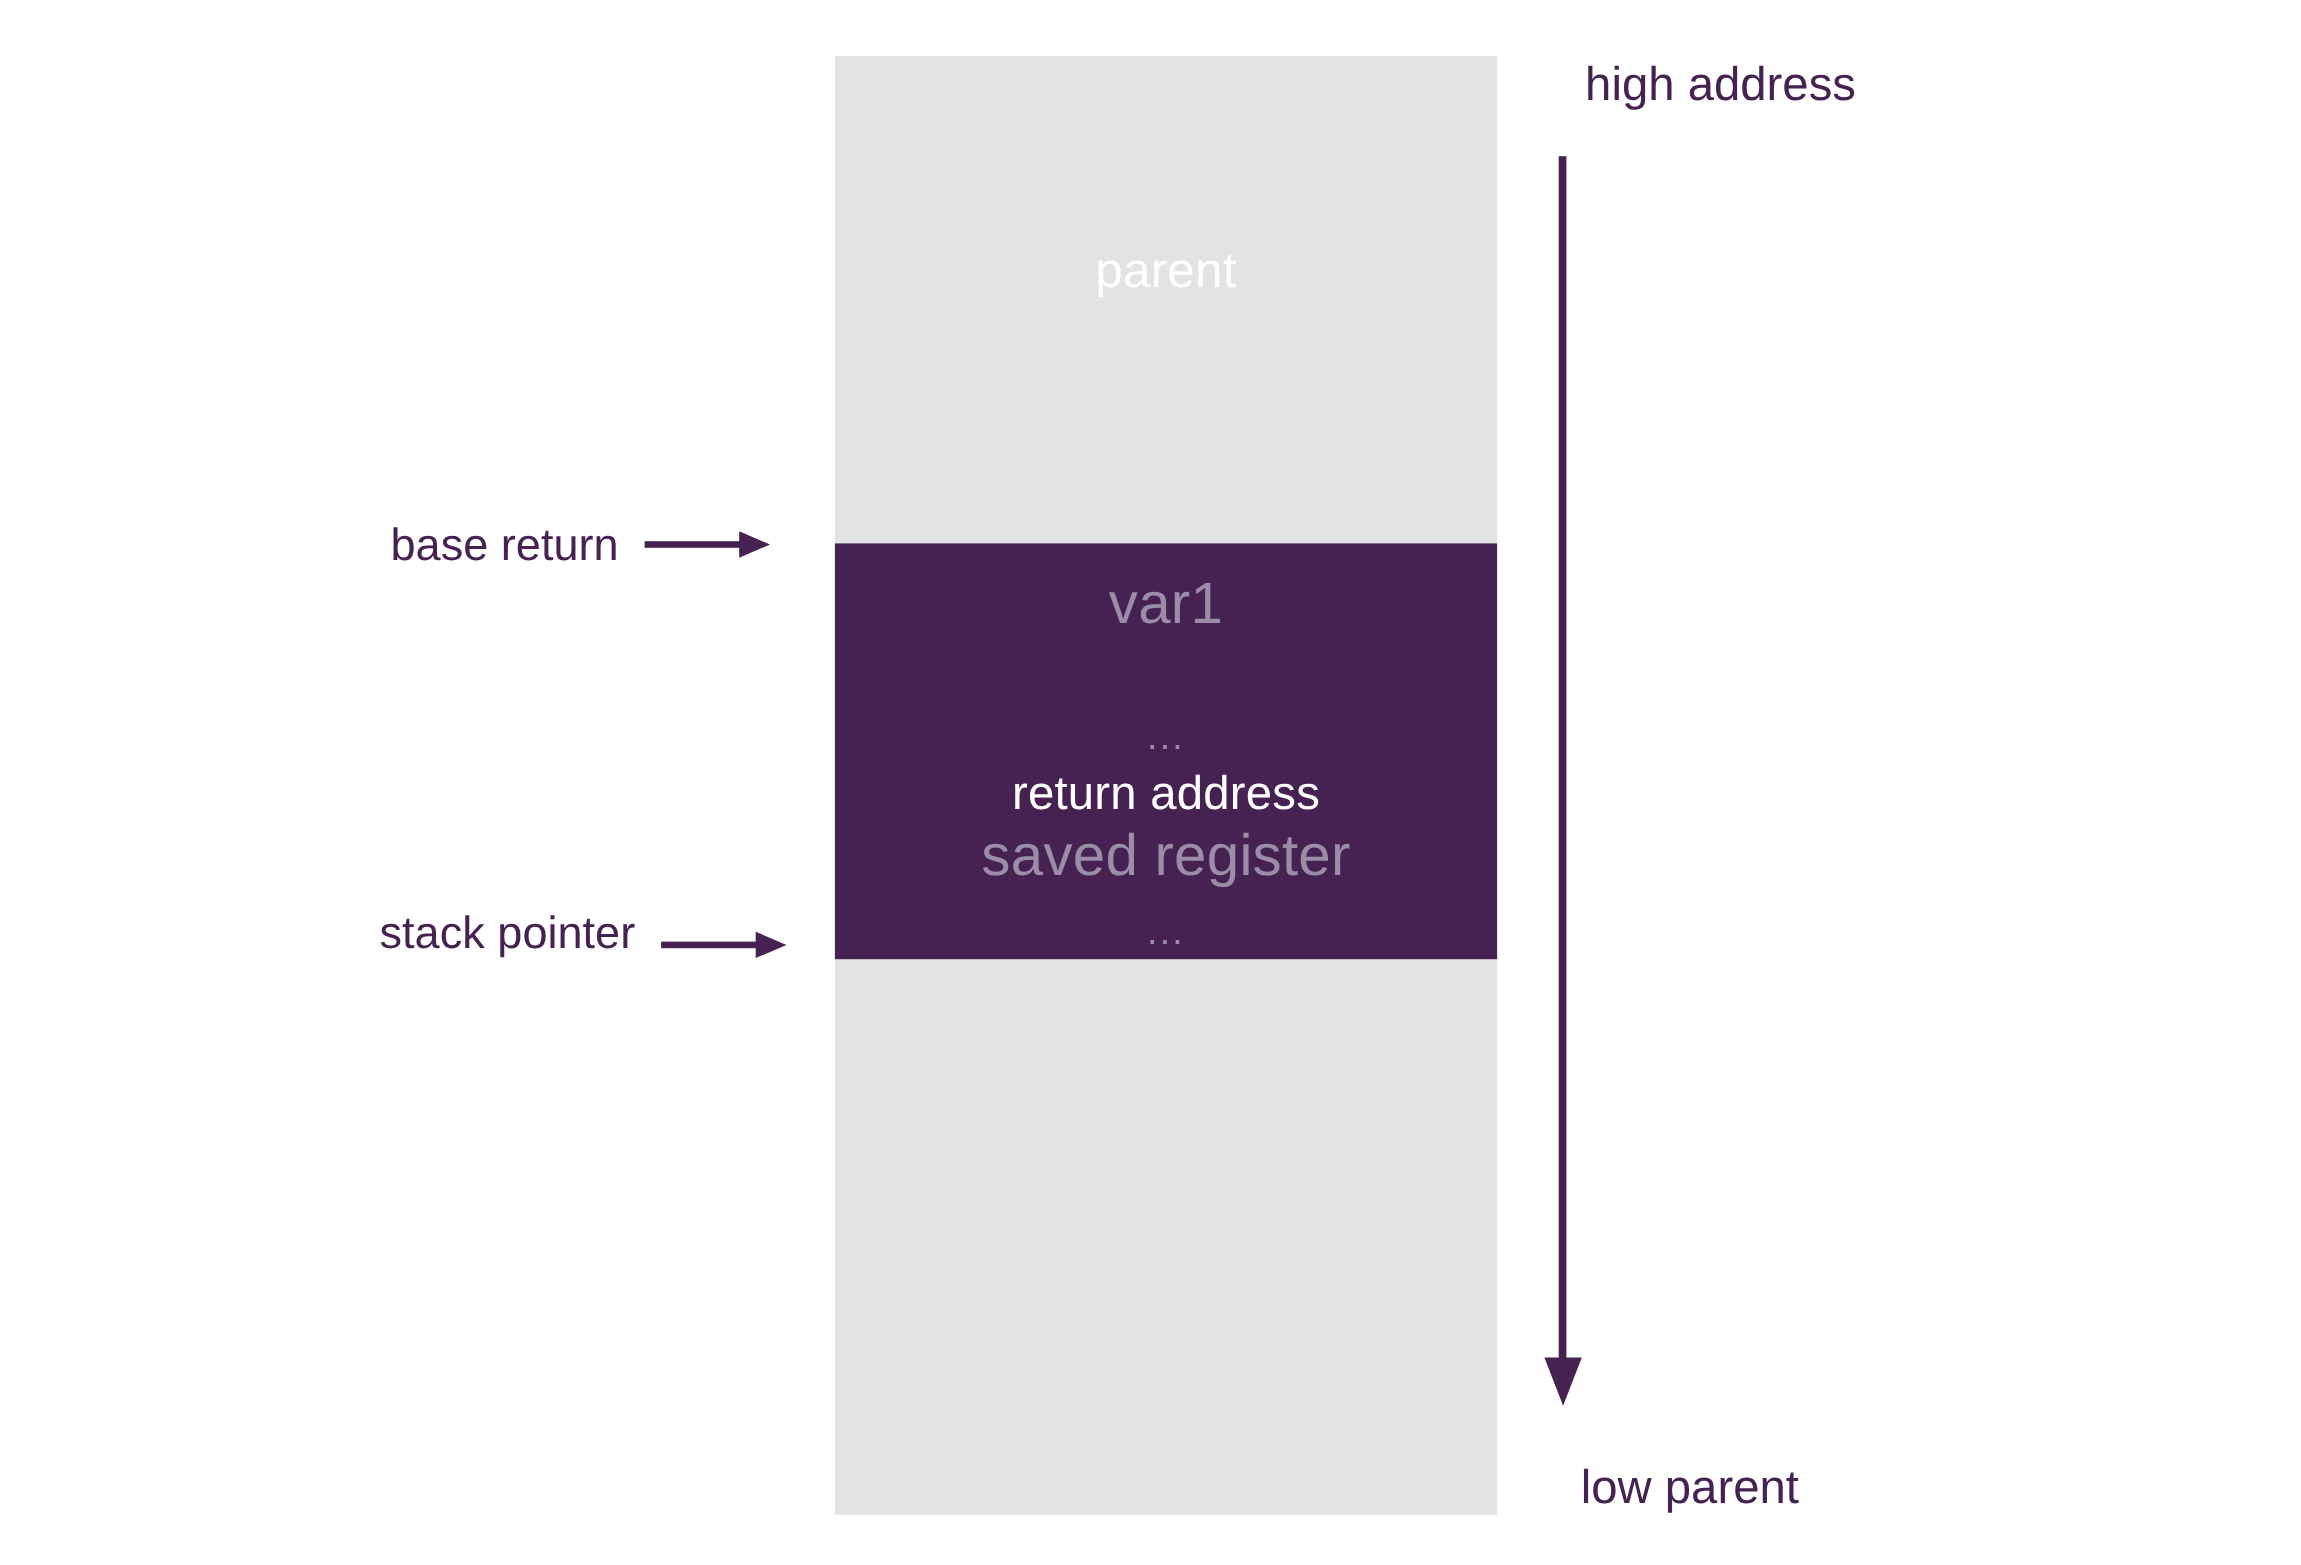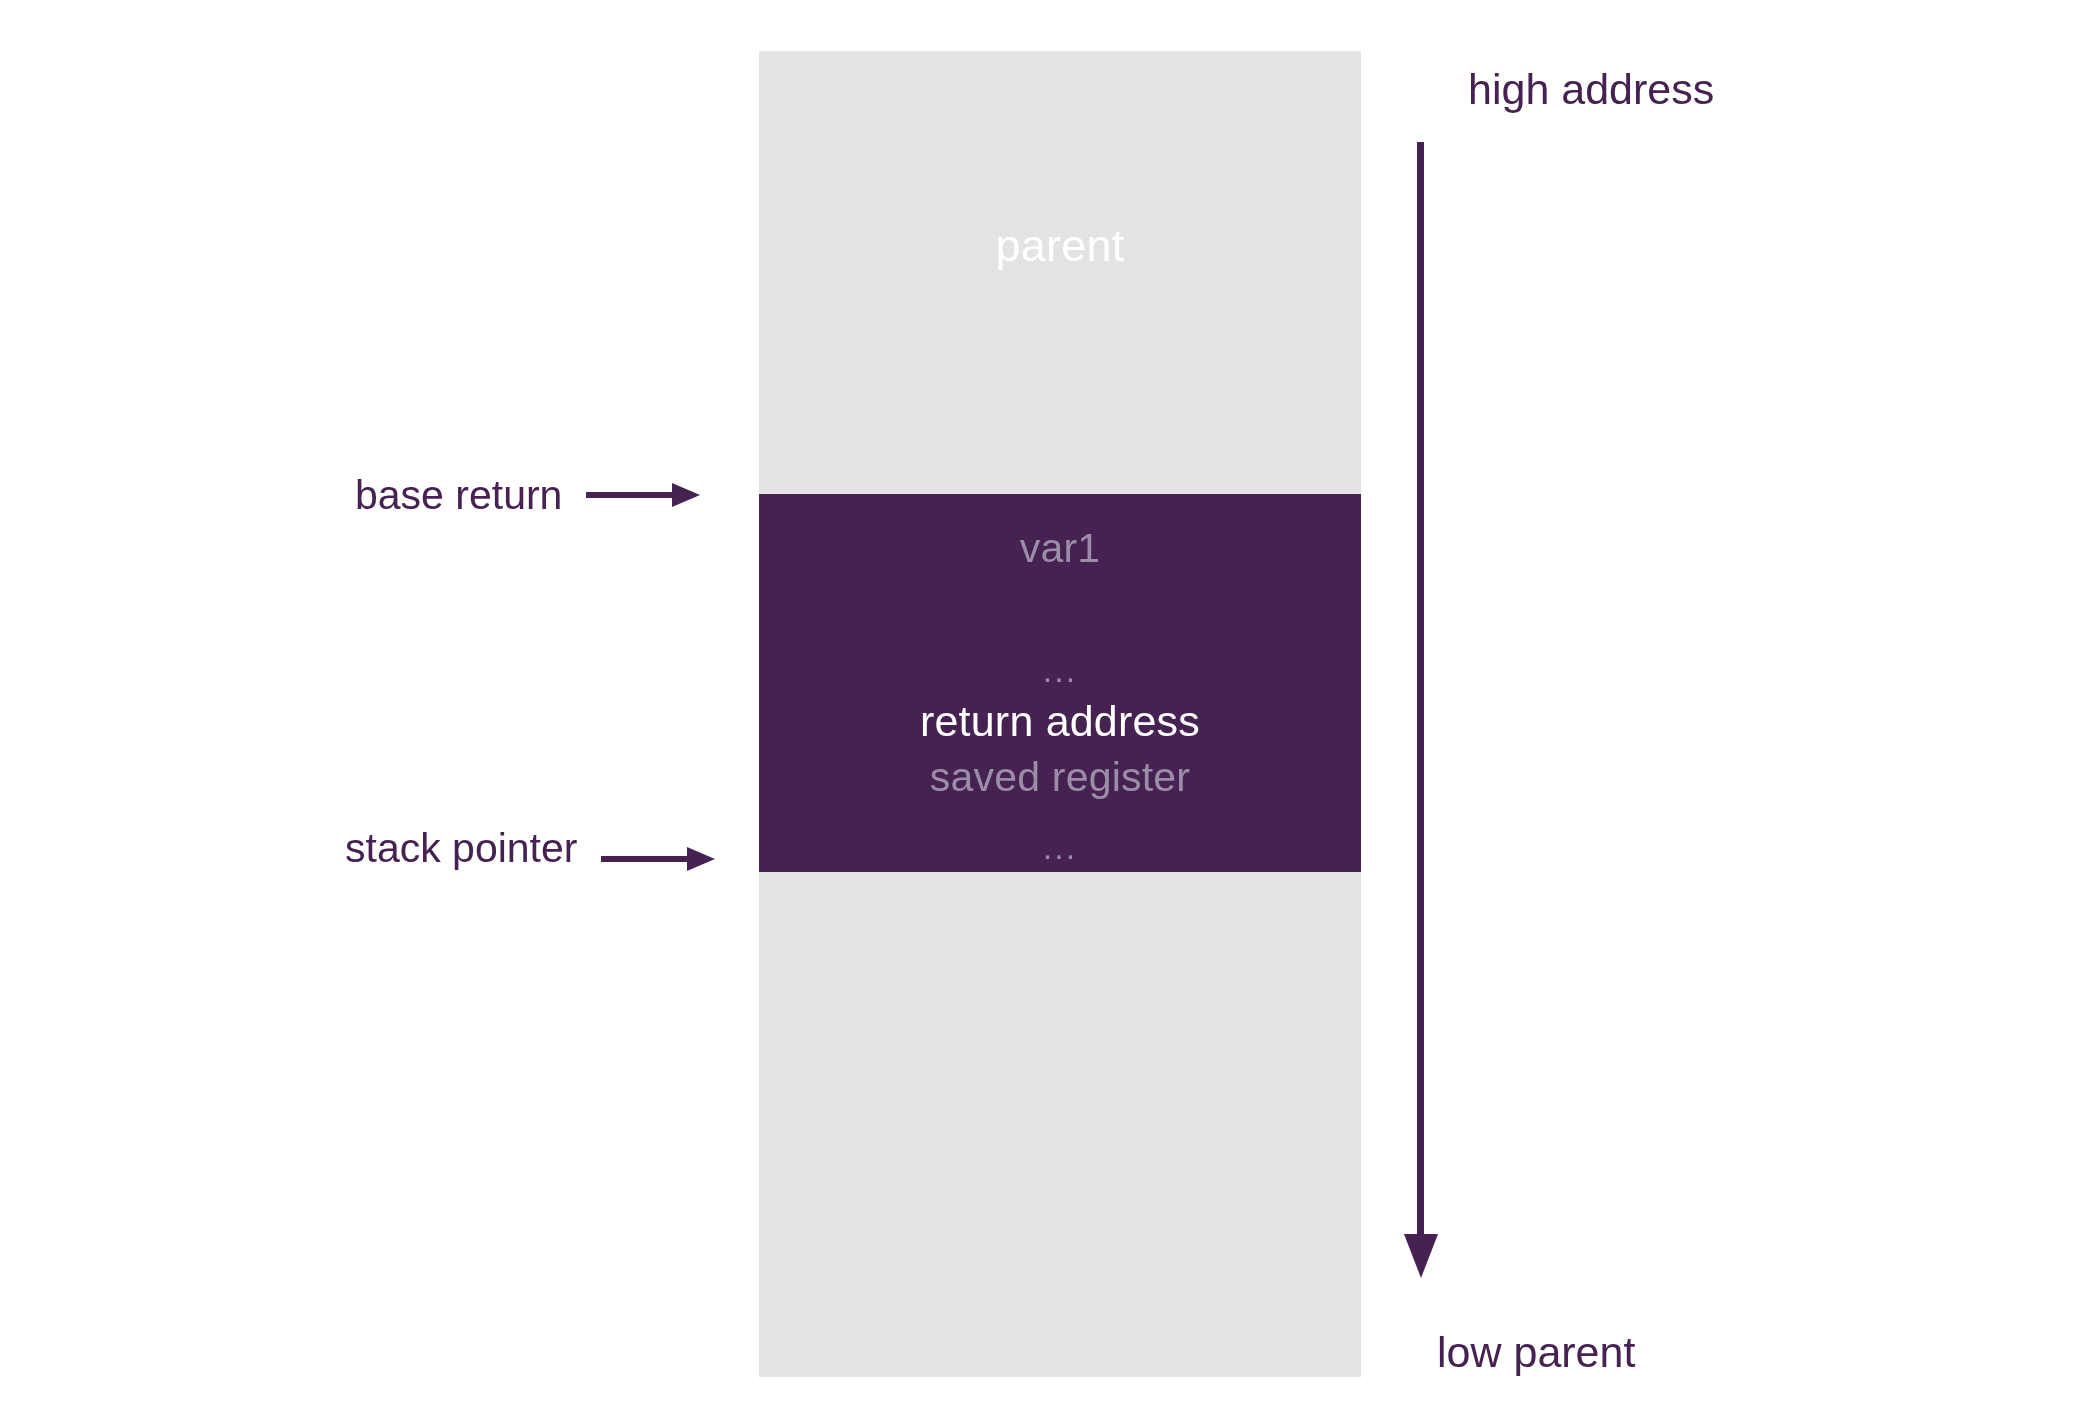--- a/index.html
+++ b/index.html
@@ -57,21 +57,21 @@
     left: 759px;
     top: 494px;
     width: 602px;
     height: 378px;
   }
   .frame-row {
     position: absolute;
     left: 0;
     width: 602px;
     text-align: center;
-    font-size: 41px;
+    font-size: 53px;
     line-height: 41px;
     font-weight: 400;
     color: #9b8da7;
     letter-spacing: 0.2px;
     white-space: nowrap;
   }
   .frame-row.emphasis {
     color: #ffffff;
     font-size: 43px;
   }
@@ -129,21 +129,21 @@
   .label-stack-pointer { left: 345px; top: 825px; align-items: flex-end; }
 
   
   .address-label {
     position: absolute;
     color: #452251;
     font-size: 43px;
     line-height: 50px;
     white-space: nowrap;
   }
-  .label-high-address { left: 1441px; top: 64px; margin-left: 27px; }
+  .label-high-address { left: 1441px; top: 52px; }
   .label-low-address  { left: 1437px; top: 1327px; }
 
   .address-axis {
     position: absolute;
     left: 1404px;
     top: 142px;
     width: 36px;
     height: 1136px;
   }
   .axis-line {

